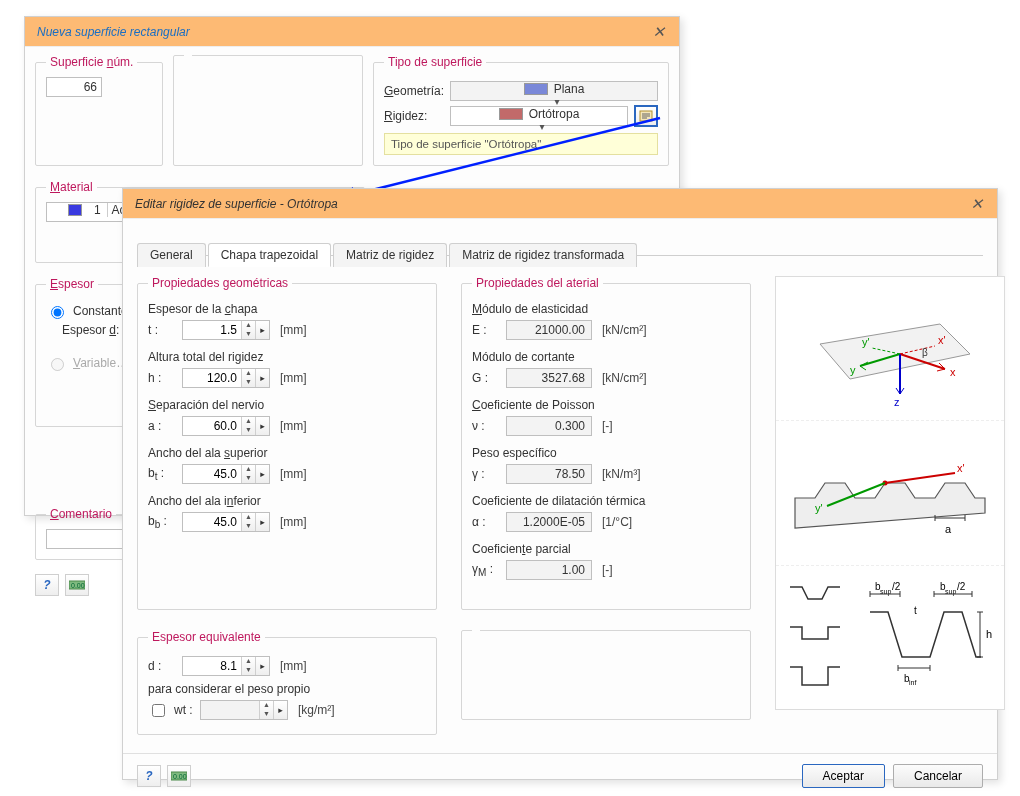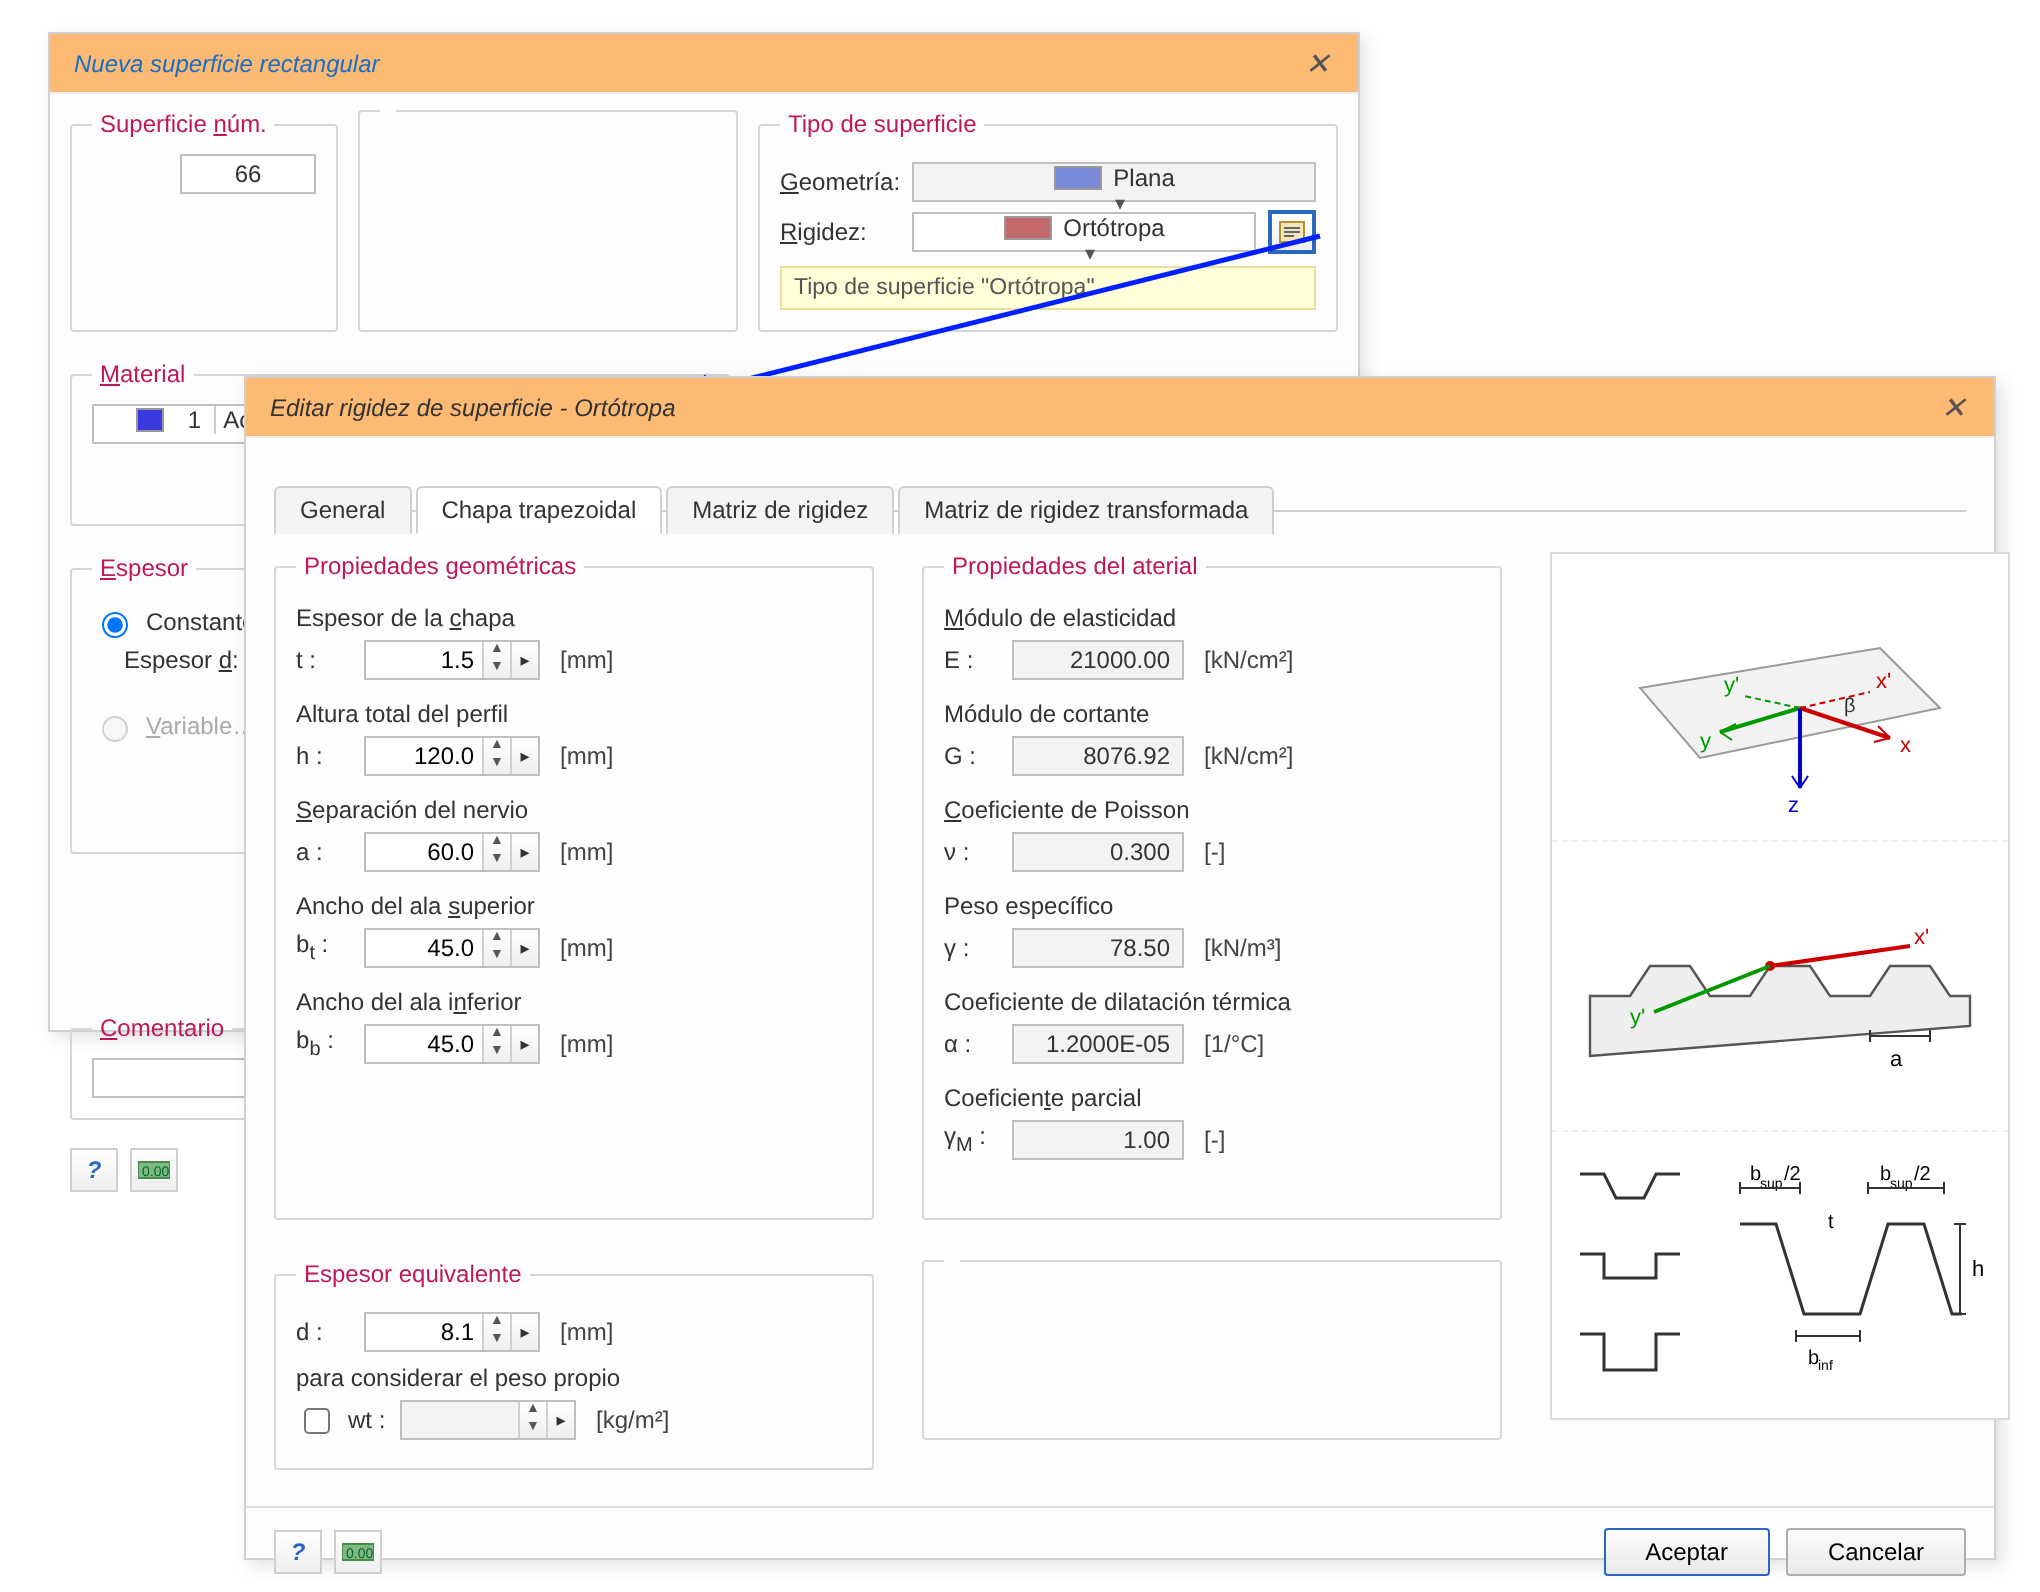--- a/index.html
+++ b/index.html
@@ -192,21 +192,21 @@
 
 <div class="dialog" style="left:24px; top:16px; width:656px; height:500px;">
   <div class="titlebar blue">
     <span>Nueva superficie rectangular</span>
     <span class="close-x">✕</span>
   </div>
   <div class="dialog-body">
     <div style="display:flex; gap:10px;">
       <fieldset style="width:128px;">
         <legend>Superficie <span class="underline-char">n</span>úm.</legend>
-        <input class="text-in" style="width: 68px; text-align: center; margin-left: 44px;" value="66">
+        <input class="text-in" style="width: 56px; text-align: right;" value="66">
       </fieldset>
       <fieldset style="flex:0 0 190px; min-height:46px;">
           <legend></legend>
         </fieldset>
       <fieldset style="flex:1;">
         <legend>Tipo de superficie</legend>
         <div class="row">
           <span class="lbl"><span class="underline-char">G</span>eometría:</span>
           <div class="fake-select" style="flex:1; background:#f3f3f3;">
             <span style="display:flex;align-items:center;">
@@ -342,21 +342,21 @@
                 <input value="1.5" style="">
                 <span class="arrows">
                   <div>▲</div>
                   <div>▼</div>
                 </span>
                 <span class="goto">▸</span>
               </span>
             <span class="unit">[mm]</span>
           </div>
           <div class="row" style="margin-top:10px;">
-              <span>Altura total del perfil</span>
+              <span>Altura total del rigidez</span>
             </div>
           <div class="row">
             <span style="width:28px;">h :</span>
             <span class="spin">
                 <input value="120.0" style="">
                 <span class="arrows">
                   <div>▲</div>
                   <div>▼</div>
                 </span>
                 <span class="goto">▸</span>
@@ -452,21 +452,21 @@
           <div class="row">
             <span style="width:28px;">E :</span>
             <span class="text-in ro" style="width:86px;">21000.00</span>
             <span class="unit">[kN/cm²]</span>
           </div>
           <div class="row" style="margin-top:10px;">
               <span>Módulo de cortante</span>
             </div>
           <div class="row">
             <span style="width:28px;">G :</span>
-            <span class="text-in ro" style="width:86px;">8076.92</span>
+            <span class="text-in ro" style="width:86px;">3527.68</span>
             <span class="unit">[kN/cm²]</span>
           </div>
           <div class="row" style="margin-top:10px;">
               <span><span class="underline-char">C</span>oeficiente de Poisson</span>
             </div>
           <div class="row">
             <span style="width:28px;">ν :</span>
             <span class="text-in ro" style="width:86px;">0.300</span>
             <span class="unit">[-]</span>
           </div>

